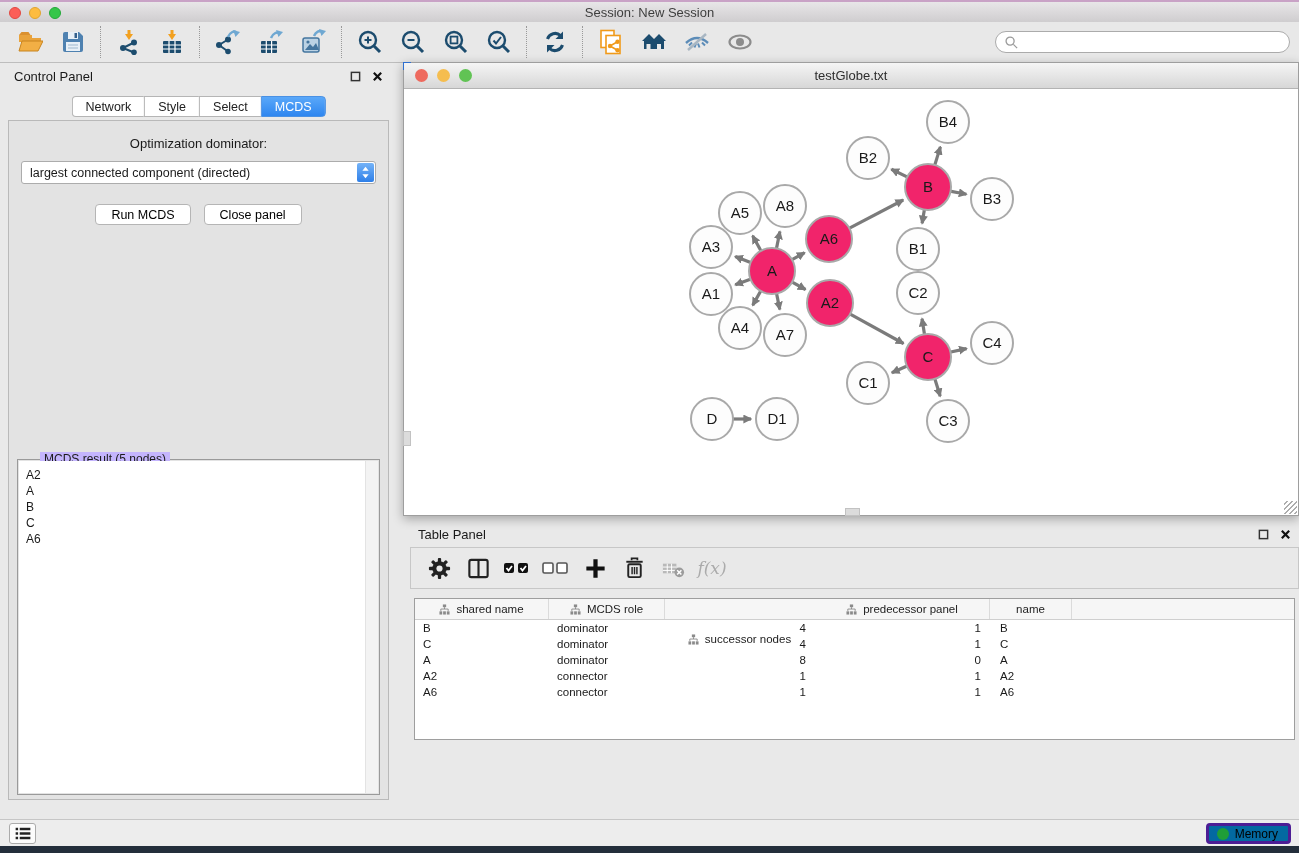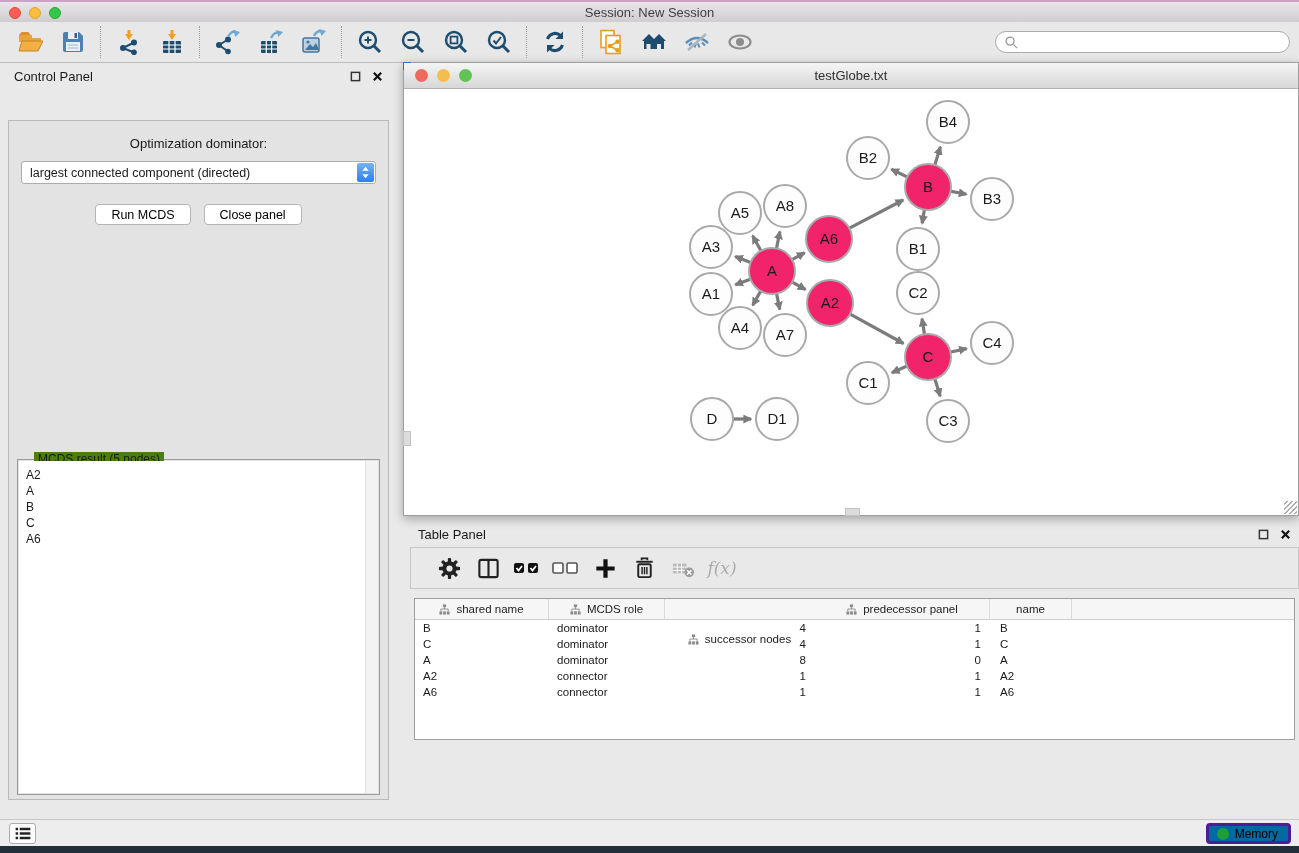--- a/index.html
+++ b/index.html
@@ -44,21 +44,21 @@
   .opt-label { text-align:center; margin-top:15px; font-size:13px; }
   .select-box { margin:10px 12px 0; height:23px; position:relative; background:#fff;
     border:1px solid #ACACAC; border-radius:3px; display:flex; align-items:center;
     padding-left:8px; font-size:12.5px; cursor:pointer; }
   .select-stepper { position:absolute; right:1px; top:1px; bottom:1px; width:17px; border-radius:2px;
     background:linear-gradient(#74B3F8,#2E7FE8); display:flex; align-items:center; justify-content:center; }
   .btn-row { display:flex; justify-content:center; gap:13px; margin-top:20px; }
   .push-btn { height:21px; padding:0 15px; background:#fff; border:1px solid #B5B5B5; border-radius:4px;
     font-size:12.5px; cursor:pointer; font-family:"Liberation Sans", sans-serif; }
   .result-box { position:absolute; left:8px; right:8px; top:338px; bottom:4px; border:1px solid #9A9A9A; }
-  .result-legend { position:absolute; top:-8px; left:16px; background:#4d7c0f; padding:0 4px; font-size:12px; }
+  .result-legend { position:absolute; top:-8px; left:22px; background:#c4b5fd; padding:0 4px; font-size:12px; }
   .result-list { position:absolute; left:1px; right:1px; top:1px; bottom:1px; background:#fff;
     padding:6px 0 0 7px; font-size:12px; line-height:16px; overflow:hidden; }
   .result-scroll { position:absolute; right:1px; top:1px; bottom:1px; width:13px; background:#F3F3F3;
     border-left:1px solid #E3E3E3; }
 
   
   .network-window { position:absolute; left:403px; top:62px; width:896px; height:454px;
     background:#fff; border:1px solid #9E9E9E; box-shadow:0 3px 10px rgba(0,0,0,.3); }
   .nw-titlebar { position:relative; height:26px; background:linear-gradient(#F5F5F5,#D7D7D7);
     border-bottom:1px solid #B3B3B3; display:flex; align-items:center; justify-content:center;
@@ -70,21 +70,21 @@
   .nw-canvas { position:absolute; left:0; top:27px; right:0; bottom:0; background:#fff; overflow:hidden; }
   .nw-canvas svg { position:absolute; left:0; top:0; }
   .scroll-left { position:absolute; left:-1px; top:368px; width:8px; height:15px; background:#DCDCDC; border:1px solid #C2C2C2; }
   .scroll-bottom { position:absolute; left:441px; bottom:-1px; width:15px; height:8px; background:#DCDCDC; border:1px solid #C2C2C2; }
   .resize-grip { position:absolute; right:1px; bottom:1px; width:13px; height:13px;
     background:repeating-linear-gradient(135deg, transparent 0 2px, #ADADAD 2px 3.5px); }
 
   
   .table-panel { position:absolute; left:410px; top:521px; width:889px; height:294px; }
   .tp-toolbar { position:absolute; top:26px; left:0; right:0; height:42px; background:#E9E9E9;
-    border:1px solid #C7C7C7; display:flex; align-items:center; padding-left:20px; gap:3px; }
+    border:1px solid #C7C7C7; display:flex; align-items:center; padding-left:10px; gap:3px; }
   .tp-btn { width:36px; height:36px; background:transparent; border:none; display:flex;
     align-items:center; justify-content:center; cursor:pointer; }
   .tp-btn[data-interactable="false"] { cursor:default; }
   .fx-text { font-family:"DejaVu Serif", serif; font-style:italic; font-size:17px; color:#ABABAB; }
   .tp-table { position:absolute; top:77px; left:4px; right:4px; height:142px; background:#fff;
     border:1px solid #9E9E9E; overflow:hidden; font-size:11.5px; }
   .tbl-header { display:flex; height:21px; background:#F6F6F6; border-bottom:1px solid #CFCFCF; }
   .th { display:flex; align-items:center; justify-content:center; gap:6px; border-right:1px solid #DBDBDB;
     color:#222; cursor:pointer; }
   .th.noicon { }
@@ -305,20 +305,26 @@
             <rect x="1.5" y="1.5" width="9" height="9" fill="none" stroke="#333" stroke-width="1.6"></rect>
           </svg>
       </button>
       <button class="win-btn" data-interactable="true">
         <svg width="11" height="11" viewBox="0 0 12 12">
             <path d="M2 2l8 8M10 2l-8 8" stroke="#111" stroke-width="2.4"></path>
           </svg>
       </button>
     </span>
   </div>
+  <div class="cp-tabs seg-group" data-interactable="false">
+      <div class="seg" data-interactable="true">Network</div>
+      <div class="seg" data-interactable="true">Style</div>
+      <div class="seg" data-interactable="true">Select</div>
+      <div class="seg active" data-interactable="true">MCDS</div>
+    </div>
   <div class="cp-body" data-interactable="false">
     <div class="opt-label" data-interactable="false">Optimization dominator:</div>
     <div class="select-box" data-interactable="true">
       <span data-interactable="false">largest connected component (directed)</span>
       <span class="select-stepper" data-interactable="true">
         <svg width="9" height="15" viewBox="0 0 10 16">
             <path d="M5 1.5l3.5 4.5h-7z" fill="#fff"></path>
             <path d="M5 14.5L1.5 10h7z" fill="#fff"></path>
           </svg>
       </span>

